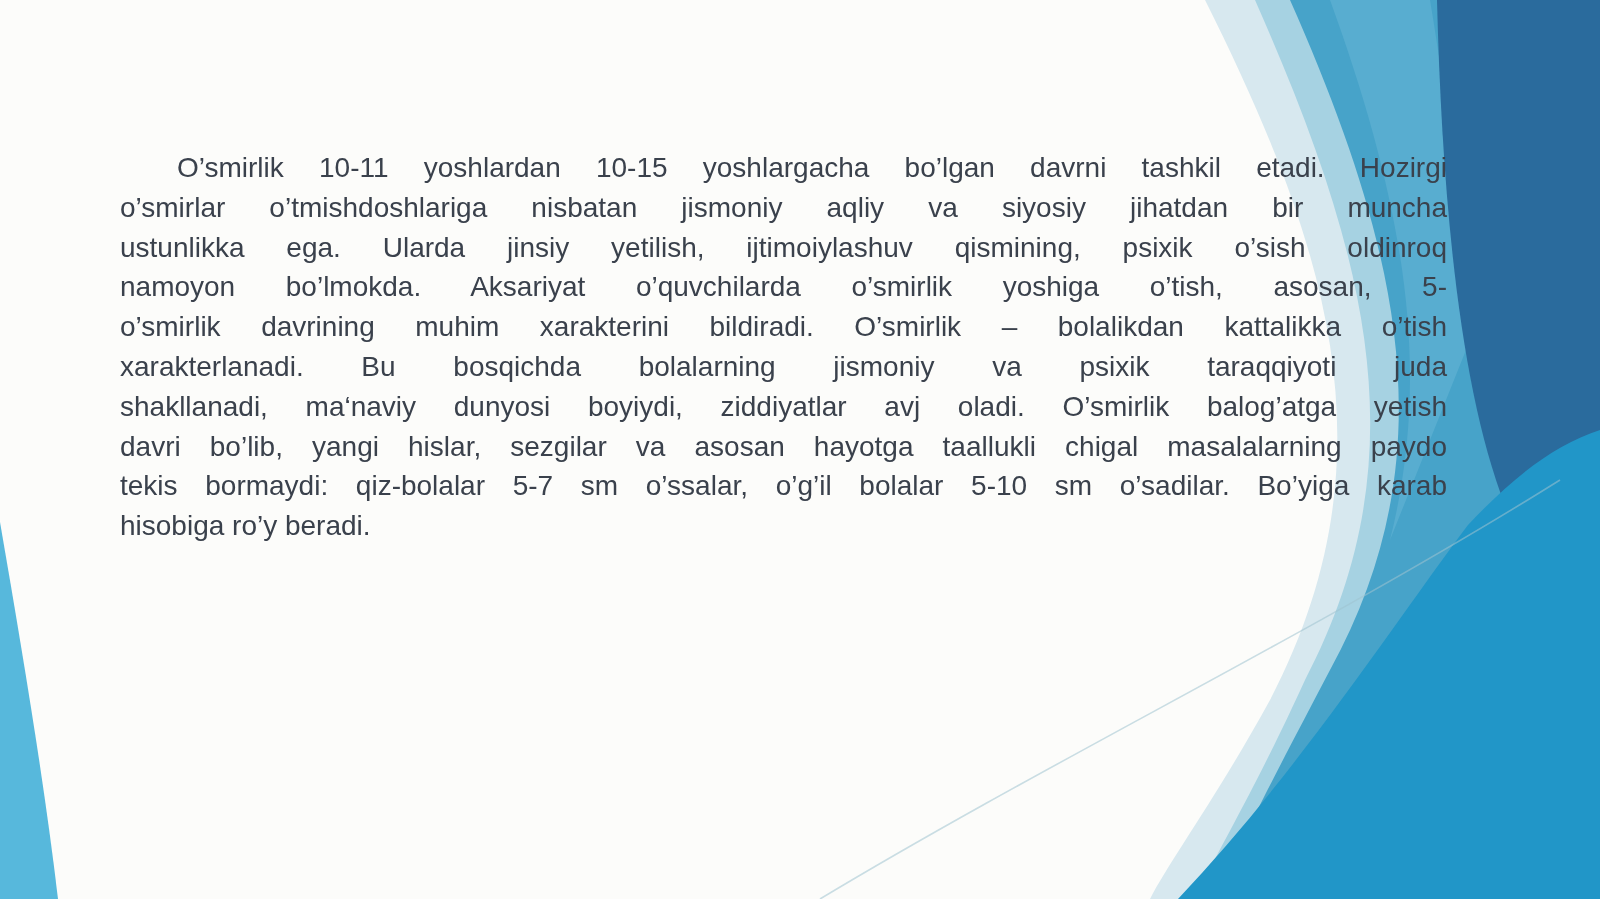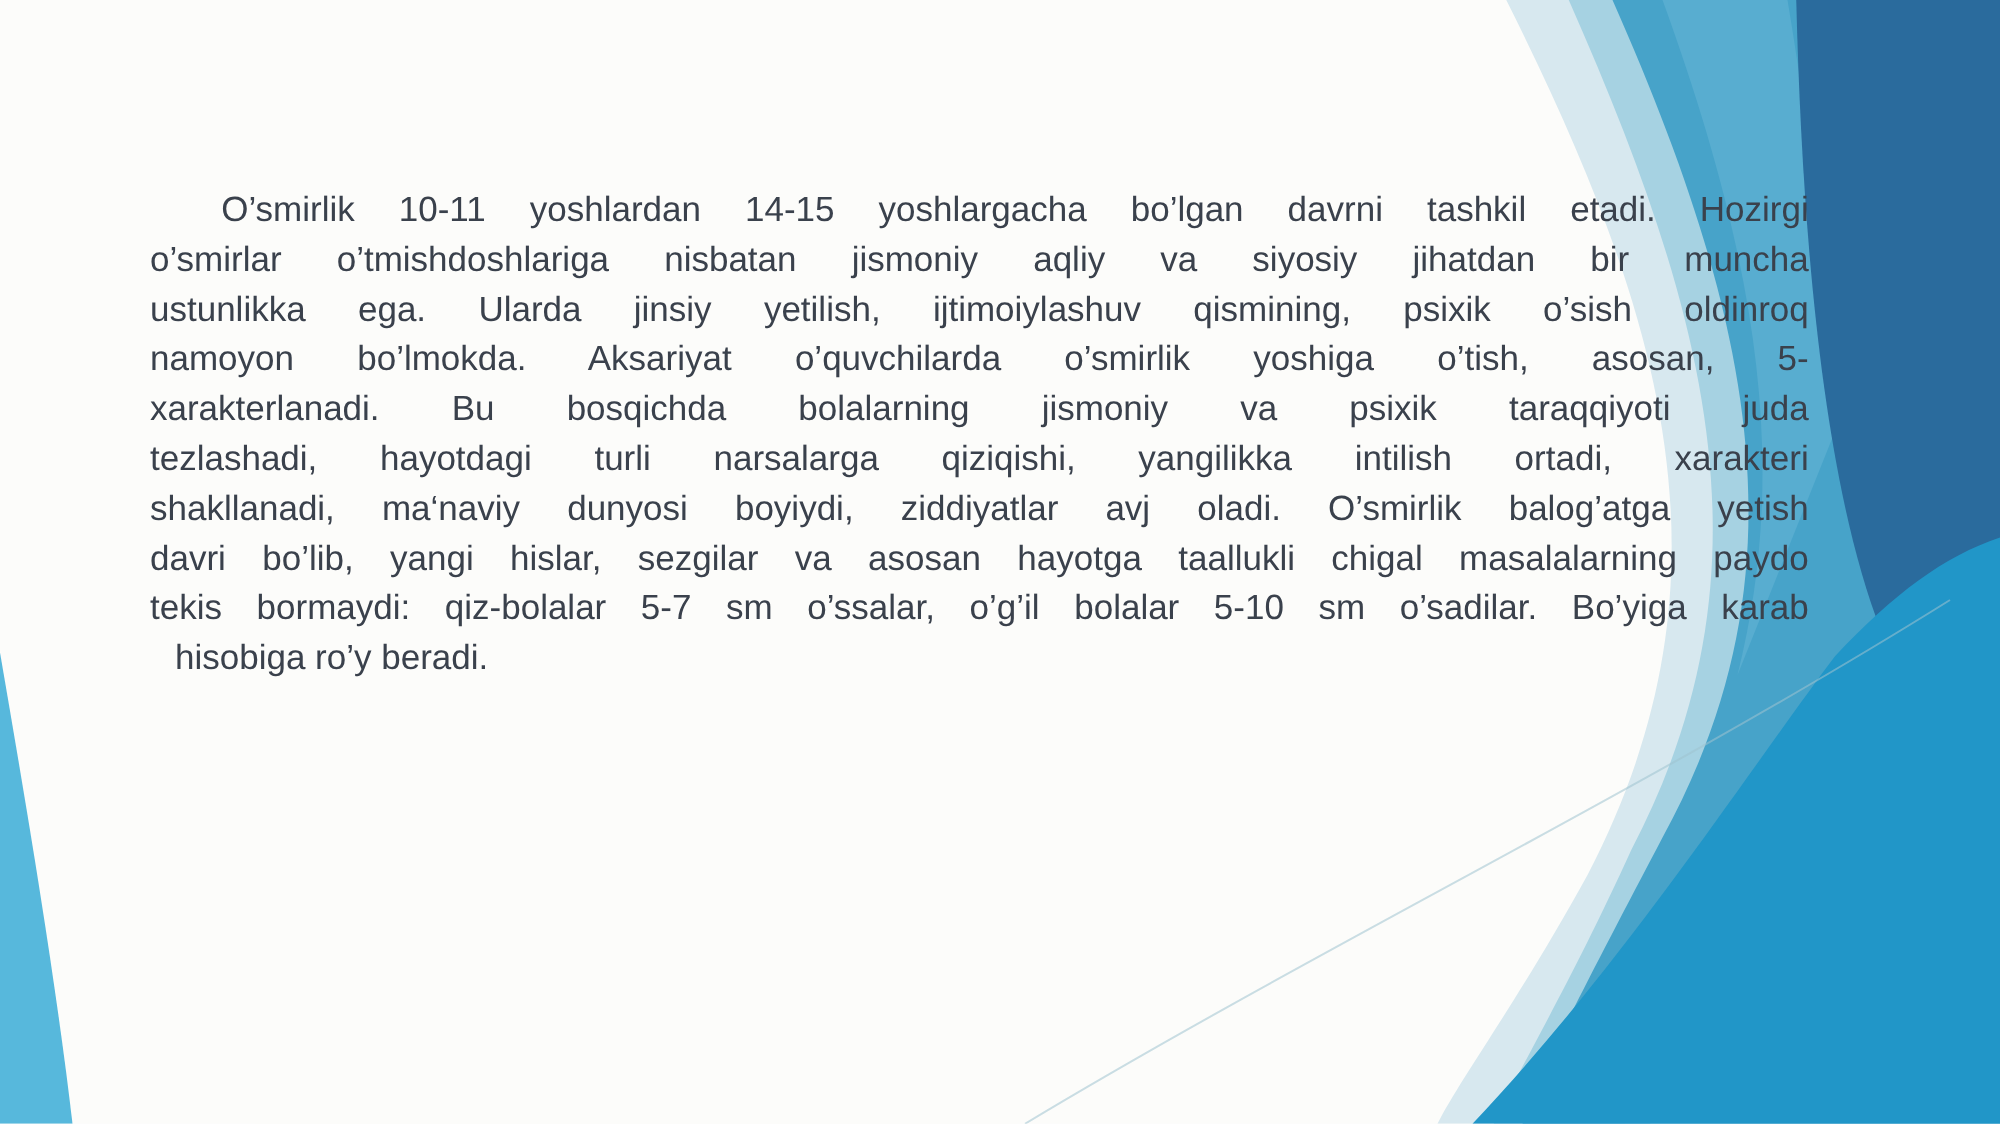--- a/index.html
+++ b/index.html
@@ -25,21 +25,21 @@
     width: 1327px;
     color: #3a414c;
     font-size: 28px;
     line-height: 39.8px;
   }
   .tline {
     text-align: justify;
     text-align-last: justify;
   }
   .tline.first { text-indent: 57px; }
-  .tline.last  { text-align-last: left; margin-left: 20px; }
+  .tline.last  { text-align-last: left; }
 </style>
 </head>
 <body>
 
 <div class="slide">
 
   <svg class="decor" viewBox="0 0 1600 899" preserveAspectRatio="none" xmlns="http://www.w3.org/2000/svg">
 
     <path d="M 1205,0 C 1330,250 1395,460 1270,700 C 1215,800 1170,860 1150,899
              L 1300,899 C 1395,740 1480,470 1390,180 L 1330,0 Z" fill="#d7e8ef"></path>
@@ -57,25 +57,25 @@
 
     <path d="M 1600,430 C 1555,445 1515,475 1468,525 C 1400,615 1300,770 1178,899
              L 1600,899 Z" fill="#2196c8"></path>
 
     <path fill="none" stroke-width="1.6" stroke-opacity="0.55" d="M 820,899 C 1060,755 1320,630 1560,480" stroke="#9fc3cf"></path>
 
     <path d="M 0,522 C 22,650 44,780 58,899 L 0,899 Z" fill="#57b8dc"></path>
   </svg>
 
   <div class="textblock">
-      <div class="tline first">O’smirlik 10-11 yoshlardan 14-15 yoshlargacha bo’lgan davrni tashkil etadi. Hozirgi</div>
+      <div class="tline first">O’smirlik 10-11 yoshlardan 10-15 yoshlargacha bo’lgan davrni tashkil etadi. Hozirgi</div>
       <div class="tline">o’smirlar o’tmishdoshlariga nisbatan jismoniy aqliy va siyosiy jihatdan bir muncha</div>
       <div class="tline">ustunlikka ega. Ularda jinsiy yetilish, ijtimoiylashuv qismining, psixik o’sish oldinroq</div>
       <div class="tline">namoyon bo’lmokda. Aksariyat o’quvchilarda o’smirlik yoshiga o’tish, asosan, 5-</div>
+      <div class="tline">o’smirlik davrining muhim xarakterini bildiradi. O’smirlik – bolalikdan kattalikka o’tish</div>
       <div class="tline">xarakterlanadi. Bu bosqichda bolalarning jismoniy va psixik taraqqiyoti juda</div>
-      <div class="tline">tezlashadi, hayotdagi turli narsalarga qiziqishi, yangilikka intilish ortadi, xarakteri</div>
       <div class="tline">shakllanadi, ma‘naviy dunyosi boyiydi, ziddiyatlar avj oladi. O’smirlik balog’atga yetish</div>
       <div class="tline">davri bo’lib, yangi hislar, sezgilar va asosan hayotga taallukli chigal masalalarning paydo</div>
       <div class="tline">tekis bormaydi: qiz-bolalar 5-7 sm o’ssalar, o’g’il bolalar 5-10 sm o’sadilar. Bo’yiga karab</div>
       <div class="tline last">hisobiga ro’y beradi.</div>
     </div>
 
 </div>
 
 </body></html>

